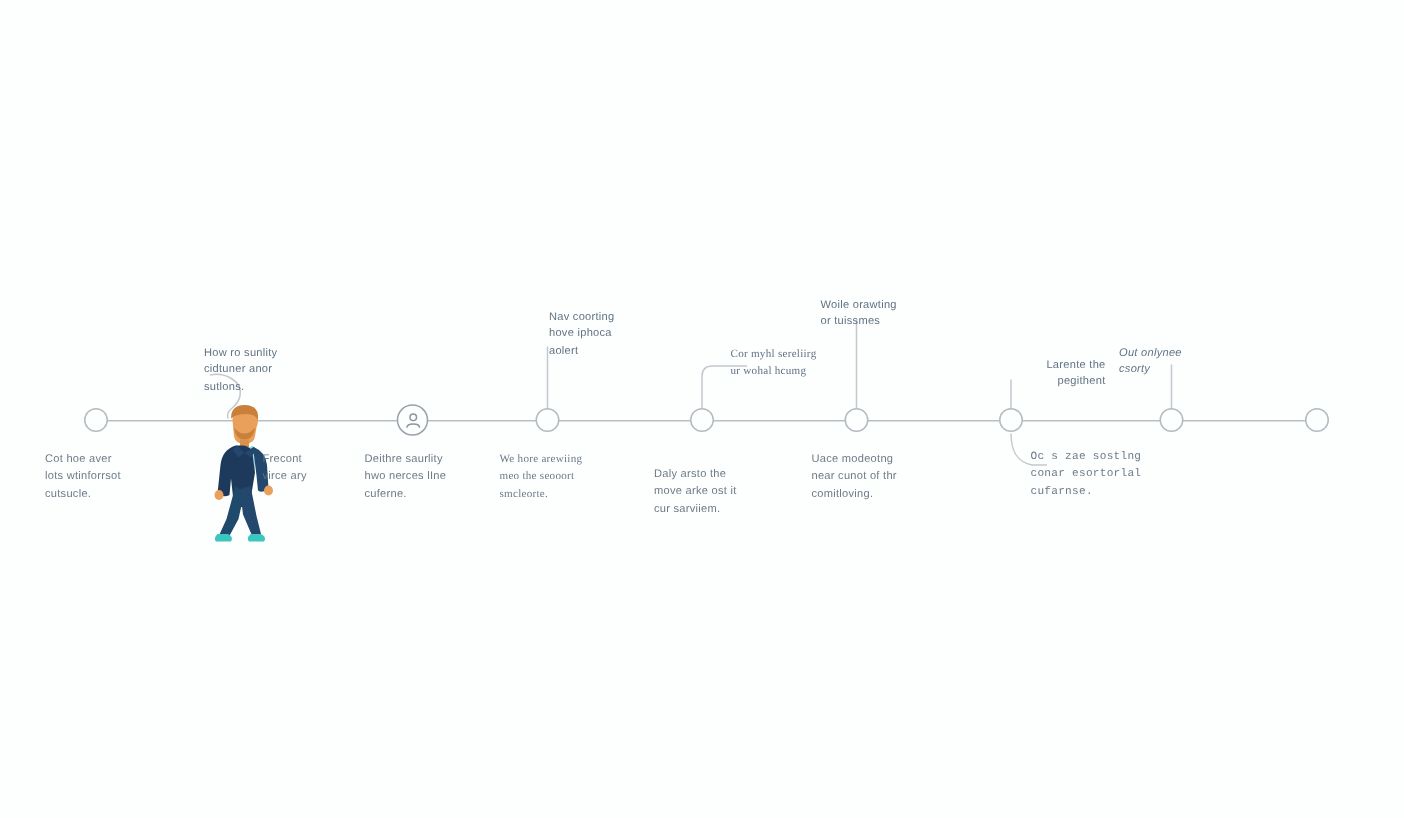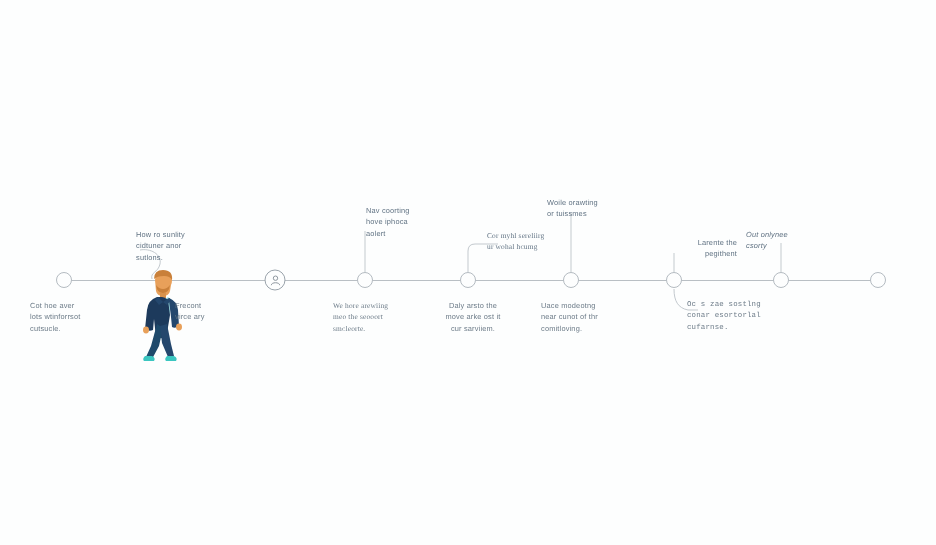--- a/index.html
+++ b/index.html
@@ -147,33 +147,36 @@
 cidtuner anor
 sutlons.</div>
 
   <div class="tblock below" style="left:175px; top:300px; width:60px;">Frecont
 virce ary</div>
 
   <div class="tblock below" style="left:30px; top:300px; width:78px;">Cot hoe aver
 lots wtinforrsot
 cutsucle.</div>
 
+  <div class="tblock below" style="left:243px; top:300px; width:76px;">Deithre saurlity
+hwo nerces lIne
+cuferne.</div>
 
   <div class="tblock above" style="left:366px; top:205px; width:68px;">Nav coorting
 hove iphoca
 aolert</div>
 
   <div class="tblock below" style="left:333px; top:300px; width:76px;font-family:Liberation Serif, serif;">We hore arewiing
 meo the seooort
 smcleorte.</div>
 
   <div class="tblock above" style="left:487px; top:230px; width:80px;font-family:Liberation Serif, serif;">Cor myhl sereliirg
 ur wohal hcumg</div>
 
-  <div class="tblock below" style="left:436px; top:300px; width:74px;text-align:center;">Daly arsto the
+  <div class="tblock below" style="left:436px; top:310px; width:74px;">Daly arsto the
 move arke ost it
 cur sarviiem.</div>
 
   <div class="tblock above" style="left:547px; top:197px; width:76px;">Woile orawting
 or tuissmes</div>
 
   <div class="tblock below" style="left:541px; top:300px; width:76px;">Uace modeotng
 near cunot of thr
 comitloving.</div>
 

